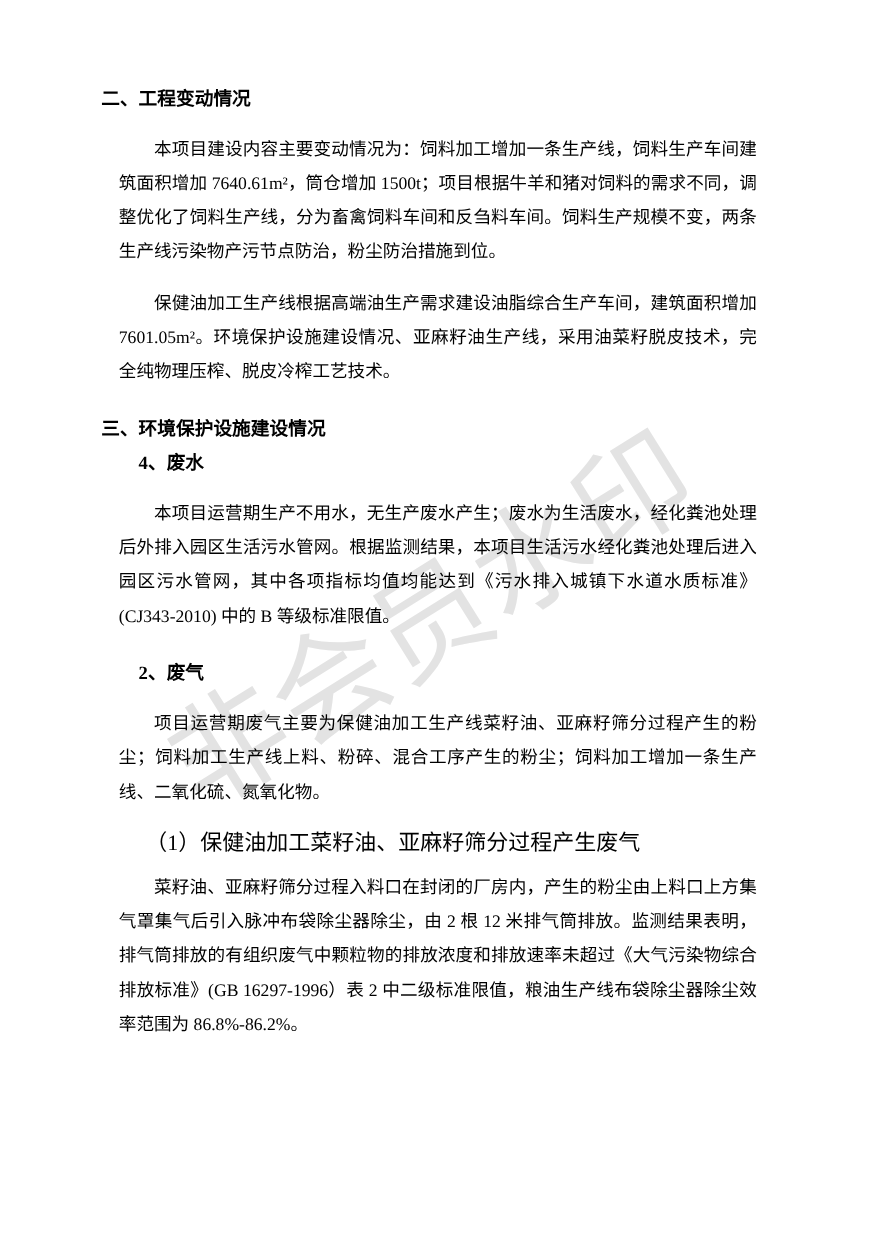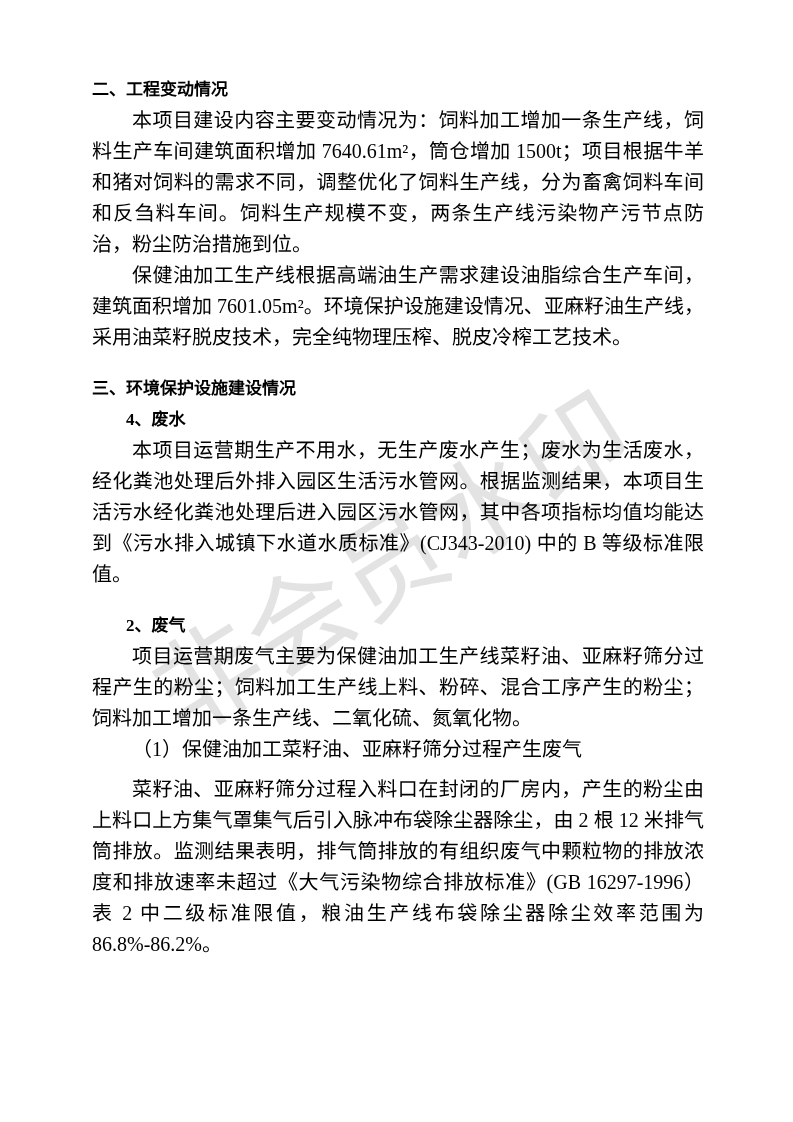--- a/index.html
+++ b/index.html
@@ -44,23 +44,23 @@
     font-family: Liberation Serif, serif;
   }
   .h-sub {
     font-size: 17px;
     font-weight: bold;
     line-height: 31px;
     margin: 0;
     text-indent: 2em;
   }
   .para {
-    font-size: 20px;
+    font-size: 16px;
     line-height: 31px;
-    margin: 0;
+    margin: 16px;
     text-align: justify;
     text-indent: 2em;
   }
   .para-label {
     font-size: 20px;
     line-height: 31px;
     margin: 0;
     text-indent: 2em;
   }
   .spaced {

